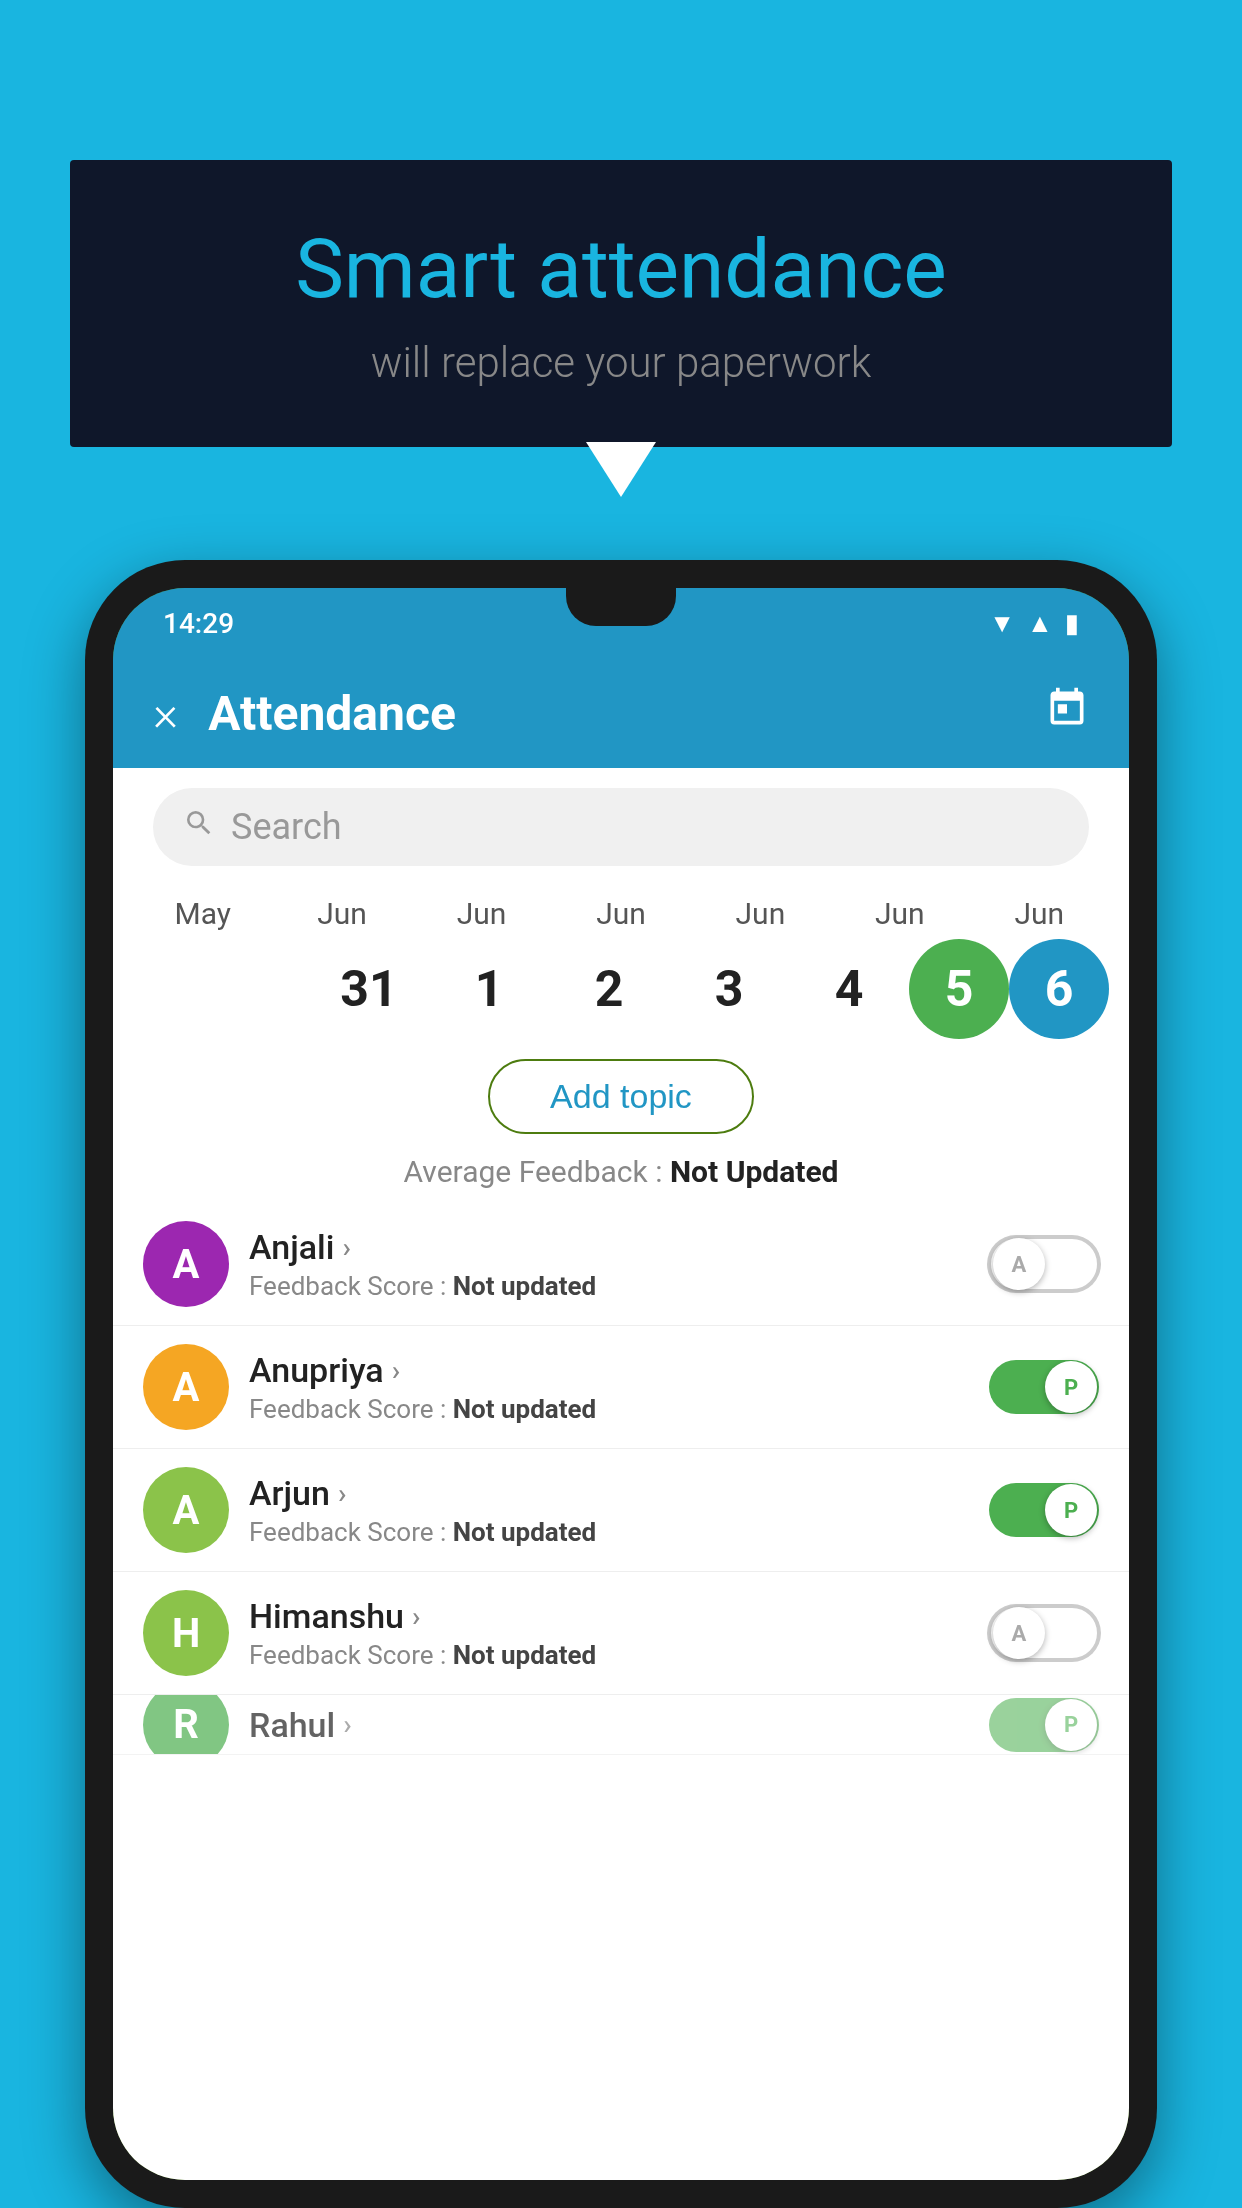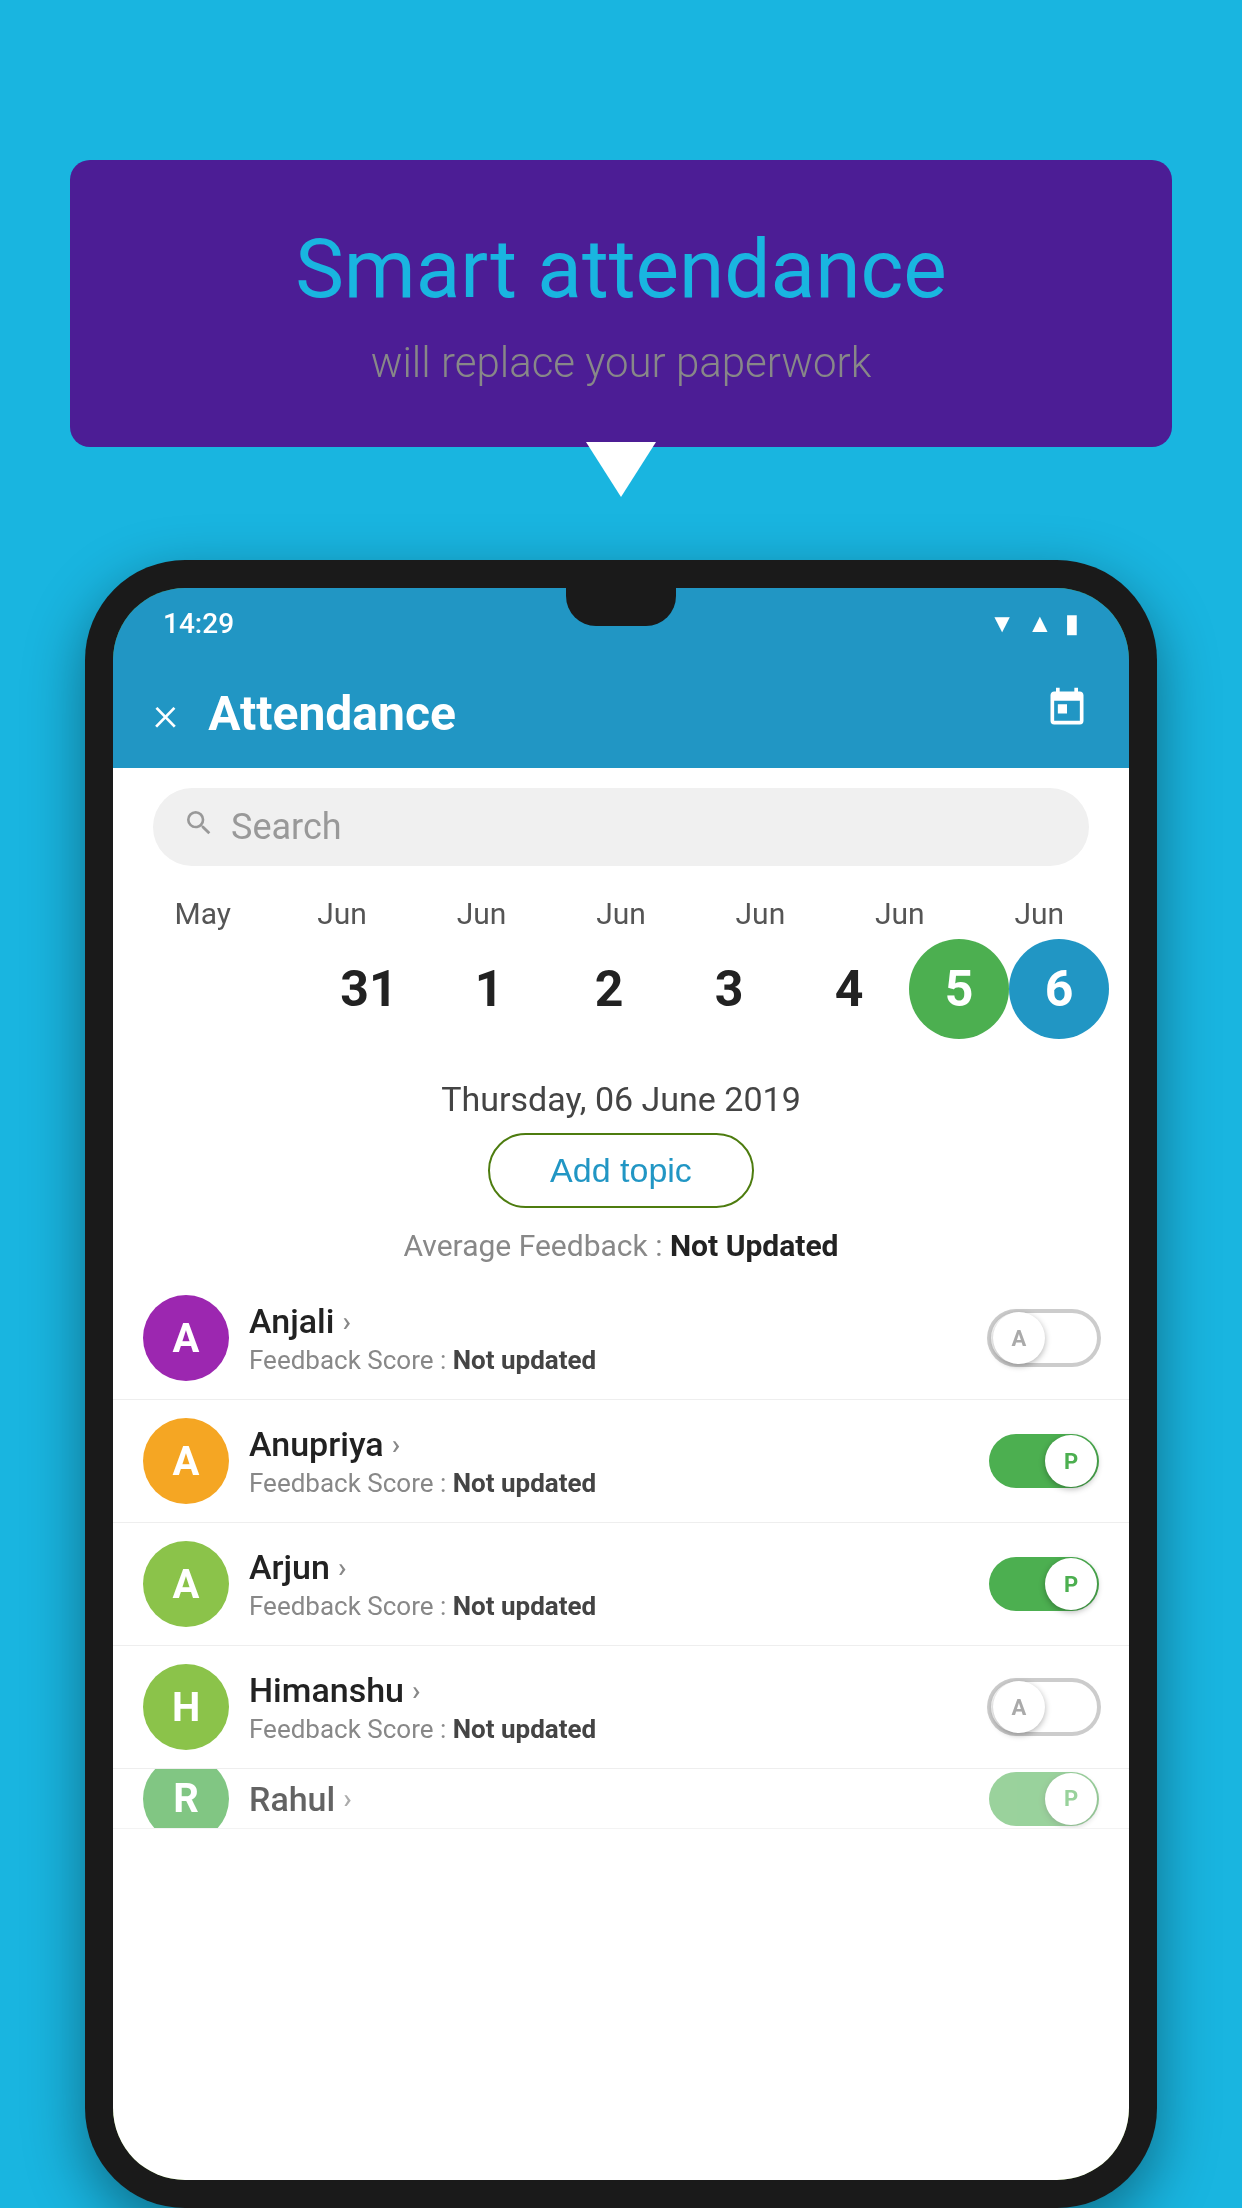--- a/index.html
+++ b/index.html
@@ -15,22 +15,22 @@
 
     
     .speech-bubble-container {
       position: absolute;
       top: 160px;
       left: 70px;
       right: 70px;
     }
 
     .speech-bubble {
-      background: #4c1d95;
-      border-radius: 20px;
+      background: #0f172a;
+      border-radius: 4px;
       padding: 60px 80px;
       text-align: center;
       position: relative;
     }
 
     .speech-bubble::after {
       content: '';
       position: absolute;
       bottom: -50px;
       left: 50%;
@@ -448,21 +448,20 @@
           <span class="date-number">1</span>
           <span class="date-number">2</span>
           <span class="date-number">3</span>
           <span class="date-number">4</span>
           <div class="date-circle-green">5</div>
           <div class="date-circle-blue">6</div>
         </div>
       </div>
 
       <div class="content-area">
-        <div class="selected-date">Thursday, 06 June 2019</div>
         <button class="add-topic-btn">Add topic</button>
         <div class="avg-feedback">
           <span>Average Feedback :</span>
           <strong>Not Updated</strong>
         </div>
 
         <div class="student-list">
 
           <div class="student-item">
             <div class="avatar" style="background-color: #9c27b0;">A</div>

